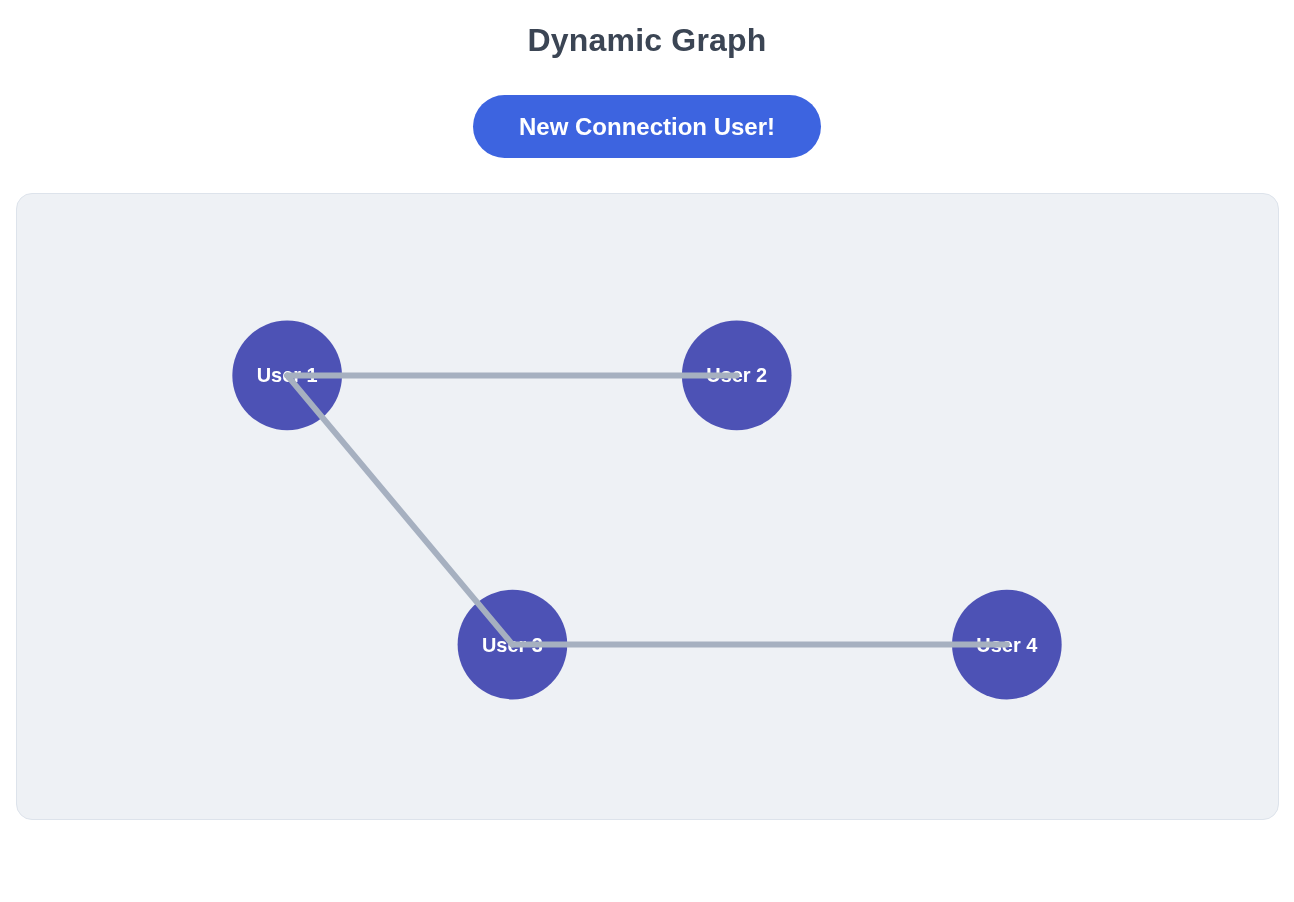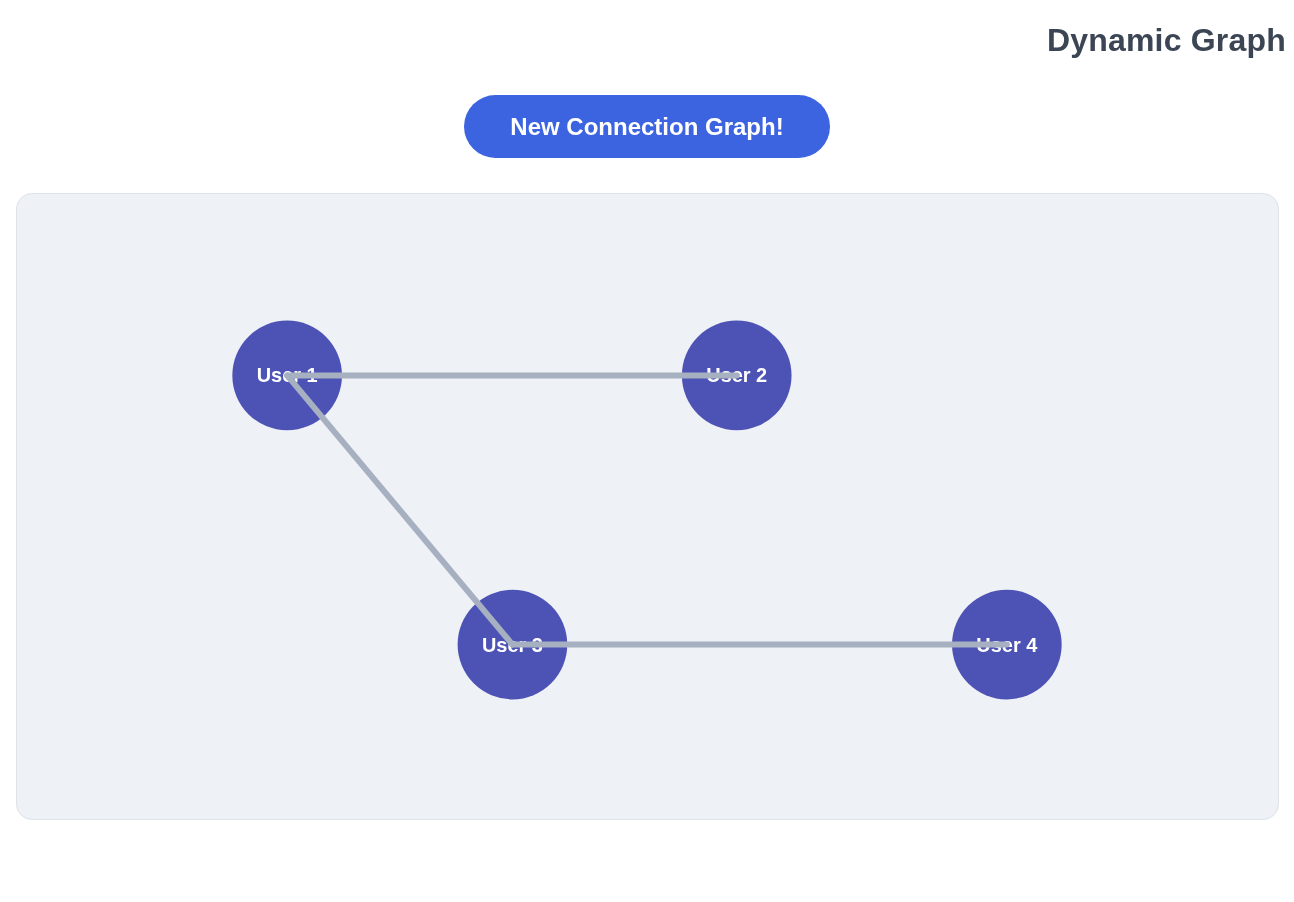--- a/index.html
+++ b/index.html
@@ -3,21 +3,21 @@
 <meta charset="utf-8">
 <style>
   * { box-sizing: border-box; }
   html, body {
     margin: 0;
     background: #ffffff;
     font-family: "Liberation Sans", sans-serif;
   }
   body { padding: 8px; width: 1294px; min-height: 902px; }
 
-  .page-header { text-align: right; }
+  .page-header { text-align: center; }
 
   .page-title {
     margin: 14px 0 0 0;
     font-size: 32px;
     line-height: 37px;
     font-weight: 700;
     color: var(--title-color, #3b4554);
     letter-spacing: 0.2px;
   }
 
@@ -72,21 +72,21 @@
   }
 </style>
 </head>
 <body>
 
 <header class="page-header">
   <h1 class="page-title">Dynamic Graph</h1>
 </header>
 
 <div class="button-row">
-  <button class="add-button">New Connection Graph!</button>
+  <button class="add-button">New Connection User!</button>
 </div>
 
 <div class="graph-canvas">
   <svg viewBox="0 0 1263 627" xmlns="http://www.w3.org/2000/svg">
       <circle cx="270" cy="182" r="55" fill="#4d52b5"></circle>
       <text x="270" y="182" text-anchor="middle" dominant-baseline="central" fill="#ffffff">User 1</text>
       <circle cx="721" cy="182" r="55" fill="#4d52b5"></circle>
       <text x="721" y="182" text-anchor="middle" dominant-baseline="central" fill="#ffffff">User 2</text>
       <circle cx="496" cy="452" r="55" fill="#4d52b5"></circle>
       <text x="496" y="452" text-anchor="middle" dominant-baseline="central" fill="#ffffff">User 3</text>

